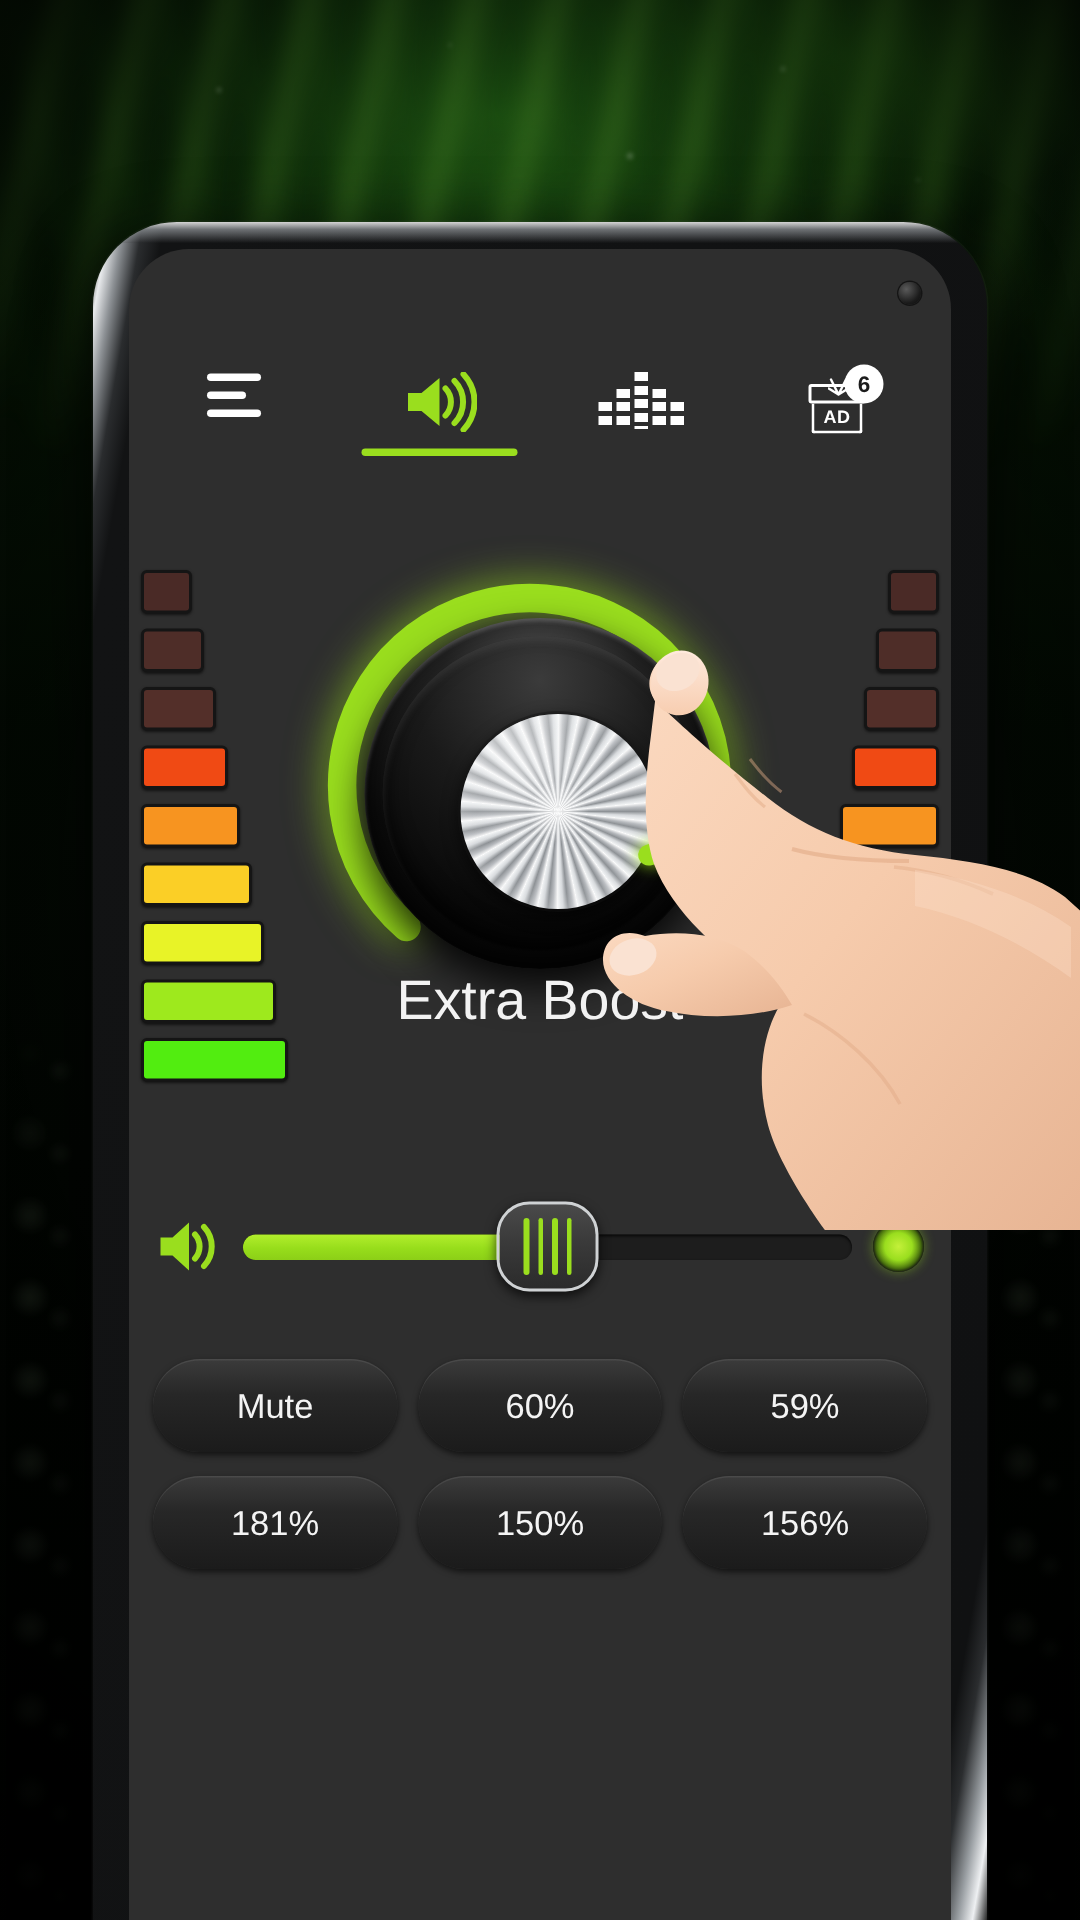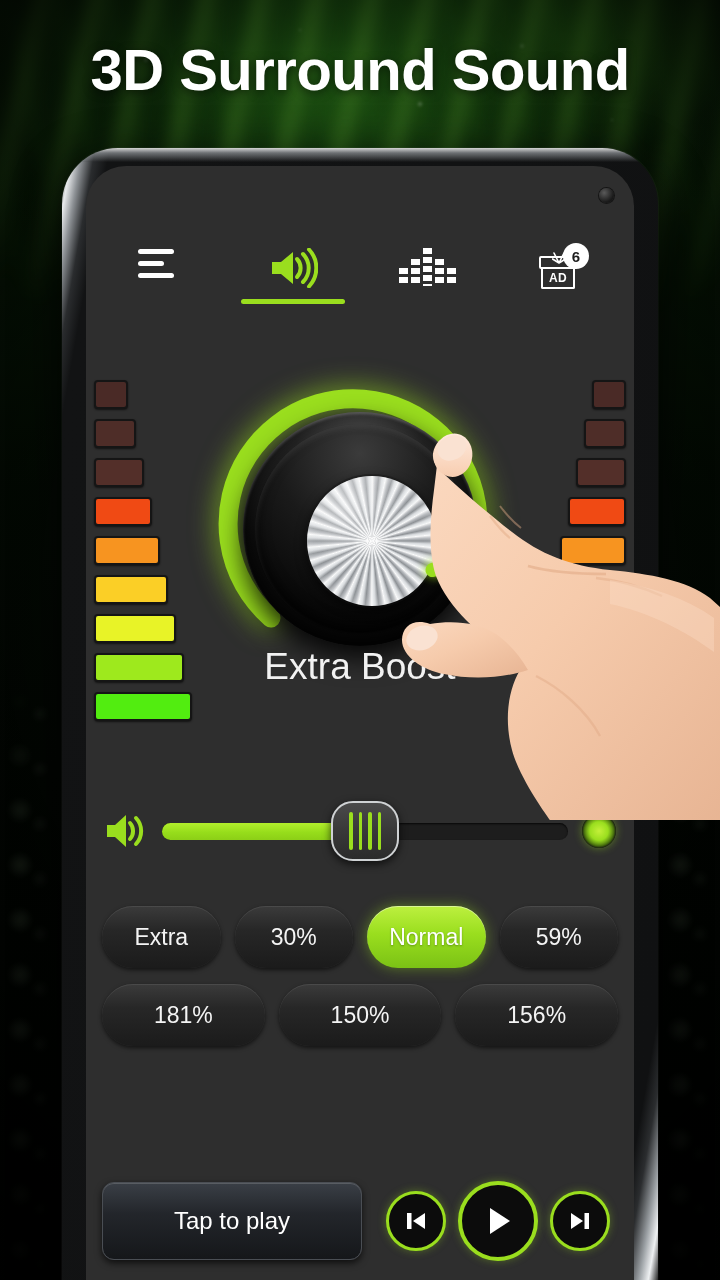--- a/index.html
+++ b/index.html
@@ -295,21 +295,20 @@
 
 <div id="stage">
 
   <div class="bg-base"></div>
   <div class="bg-fronds"></div>
   <div class="bg-sparkle"></div>
   <div class="bg-bokeh"></div>
   <div class="bg-bokeh2"></div>
   <div class="bg-vignette"></div>
 
-  <div class="headline">3D Surround Sound</div>
 
   <div class="phone">
     <div class="phone-top-hl"></div>
 
     <div class="screen">
       <div class="punch-hole"></div>
 
       <div class="topnav">
 
         <div class="nav-item">
@@ -408,54 +407,31 @@
               <i></i>
               <i></i>
           </div>
         </div>
 
         <div class="led"></div>
       </div>
 
       <div class="presets">
         <div class="preset-row" id="preset-row-1">
-            <div class="preset">Extra</div>
-            <div class="preset">30%</div>
-            <div class="preset active">Normal</div>
+            <div class="preset">Mute</div>
+            <div class="preset">60%</div>
             <div class="preset">59%</div>
           </div>
         <div class="preset-row" id="preset-row-2">
             <div class="preset">181%</div>
             <div class="preset">150%</div>
             <div class="preset">156%</div>
           </div>
       </div>
 
-      <div class="player">
-        <div class="tap-play">Tap to play</div>
-        <div class="pbtns">
-          <div class="pbtn small">
-            <svg width="26" height="26" viewBox="0 0 26 26">
-              <rect x="4" y="5" width="4.5" height="16" fill="#ffffff"></rect>
-              <path d="M22 5 L22 21 L10 13 Z" fill="#ffffff"></path>
-            </svg>
-          </div>
-          <div class="pbtn big">
-            <svg width="34" height="34" viewBox="0 0 34 34">
-              <path d="M9 4 L29 17 L9 30 Z" fill="#ffffff"></path>
-            </svg>
-          </div>
-          <div class="pbtn small">
-            <svg width="26" height="26" viewBox="0 0 26 26">
-              <path d="M4 5 L4 21 L16 13 Z" fill="#ffffff"></path>
-              <rect x="17.5" y="5" width="4.5" height="16" fill="#ffffff"></rect>
-            </svg>
-          </div>
-        </div>
-      </div>
 
     </div>
   </div>
 
   <svg class="hand" viewBox="0 0 330 400">
     <defs>
       <linearGradient id="skin" x1="0" y1="0" x2="1" y2="1">
         <stop offset="0%" stop-color="#fbd9c0"></stop>
         <stop offset="45%" stop-color="#f6cbac"></stop>
         <stop offset="100%" stop-color="#e7b493"></stop>

